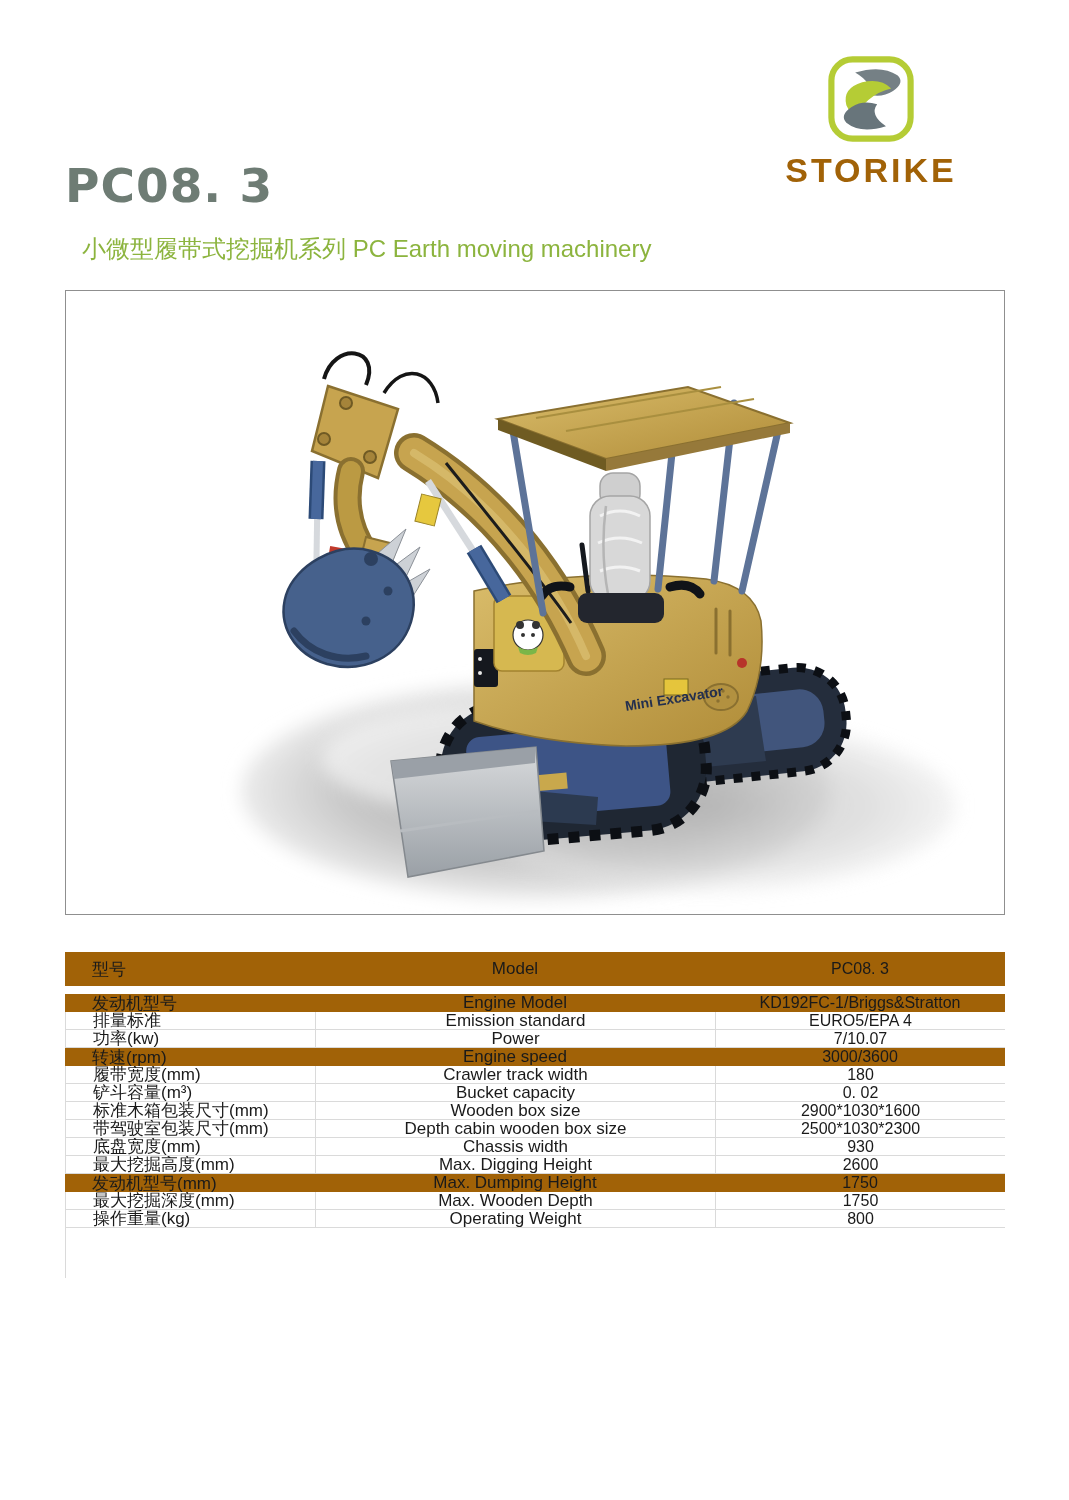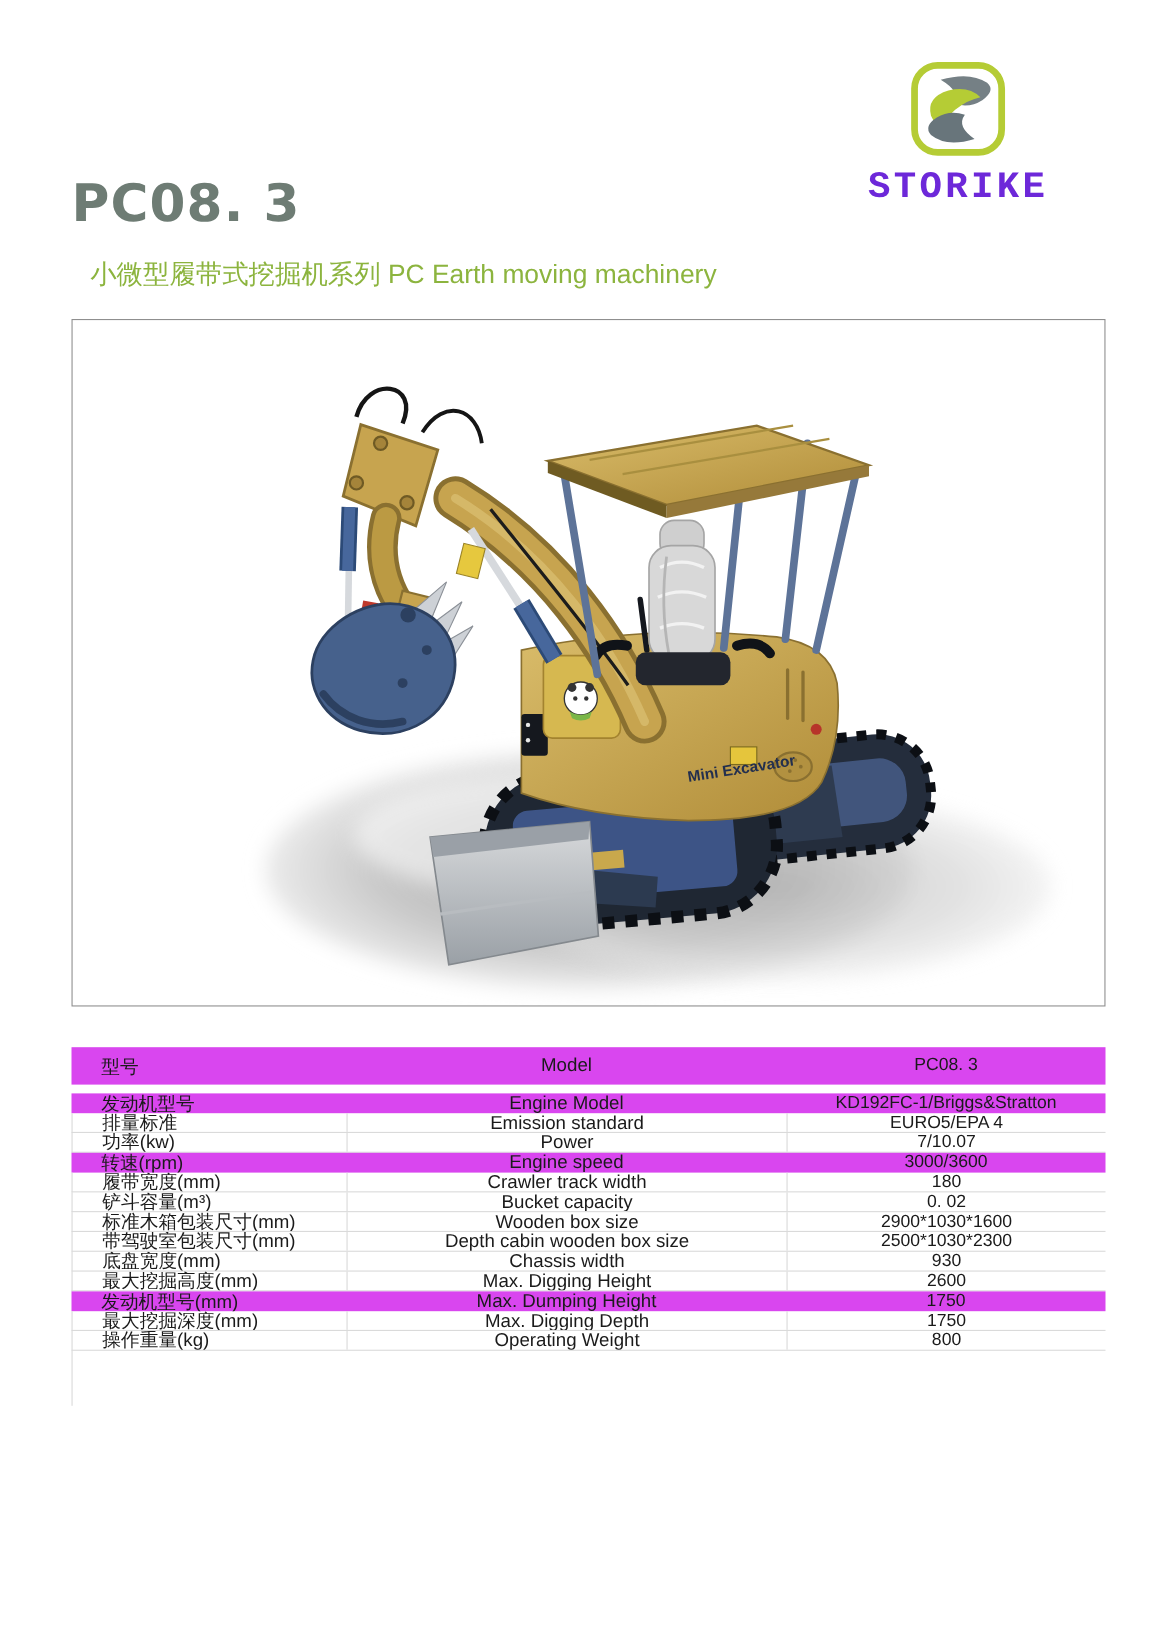--- a/index.html
+++ b/index.html
@@ -3,33 +3,33 @@
 <meta charset="utf-8">
 <style>
   html,body{margin:0;padding:0;background:#ffffff;}
   .page{
     position:relative;width:1069px;height:1500px;background:#ffffff;overflow:hidden;
     font-family:"Liberation Sans","DejaVu Sans",sans-serif;color:#1a1a1a;
   }
   
   .logo{position:absolute;left:753px;top:55px;width:236px;text-align:center;}
   .logo-icon{width:104px;height:88px;display:inline-block;}
-  .brand{margin-top:4px;font-size:34px;font-weight:800;letter-spacing:3px;color:#6d28d9;
-         font-family:Liberation Mono, monospace;}
+  .brand{margin-top:4px;font-size:34px;font-weight:800;letter-spacing:3px;color:#a16207;
+         font-family:Liberation Sans, sans-serif;}
   .title{position:absolute;left:65px;top:158px;font-size:47px;font-weight:700;
          letter-spacing:1px;color:#6e7c74;font-family:"DejaVu Sans","Liberation Sans",sans-serif;}
   .subtitle{position:absolute;left:82px;top:233px;font-size:24px;color:#8cb43e;}
   
   .image-frame{position:absolute;left:65px;top:290px;width:938px;height:623px;
                border:1px solid #8f8f8f;background:#ffffff;}
   .image-frame svg{display:block;}
   
   .spec-table{position:absolute;left:65px;top:952px;width:940px;font-size:17px;}
   .spec-row{display:flex;height:18px;border-bottom:1px solid #dadada;border-left:1px solid #dadada;box-sizing:border-box;}
-  .spec-row.hl{background:#d946ef;border-bottom:none;border-left:none;}
+  .spec-row.hl{background:#a16207;border-bottom:none;border-left:none;}
   .spec-row.first{height:34px;}
   .spec-row.gap{margin-bottom:8px;}
   .cell{display:flex;align-items:center;height:100%;box-sizing:border-box;overflow:hidden;}
   .cell.zh{width:250px;padding-left:27px;justify-content:flex-start;}
   .cell.en{width:400px;justify-content:center;text-align:center;}
   .cell.val{flex:1;justify-content:center;text-align:center;font-size:16px;}
   .spec-row:not(.hl) .cell.zh{border-right:1px solid #dadada;}
   .spec-row:not(.hl) .cell.en{border-right:1px solid #dadada;}
   .spec-tail{height:50px;border-left:1px solid #dadada;}
 </style>
@@ -263,21 +263,21 @@
         <div class="cell en">Max. Digging Height</div>
         <div class="cell val">2600</div>
       </div>
       <div class="spec-row hl">
         <div class="cell zh">发动机型号(mm)</div>
         <div class="cell en">Max. Dumping Height</div>
         <div class="cell val">1750</div>
       </div>
       <div class="spec-row">
         <div class="cell zh">最大挖掘深度(mm)</div>
-        <div class="cell en">Max. Digging Depth</div>
+        <div class="cell en">Max. Wooden Depth</div>
         <div class="cell val">1750</div>
       </div>
       <div class="spec-row">
         <div class="cell zh">操作重量(kg)</div>
         <div class="cell en">Operating Weight</div>
         <div class="cell val">800</div>
       </div>
       <div class="spec-tail"></div>
   </div>
 

